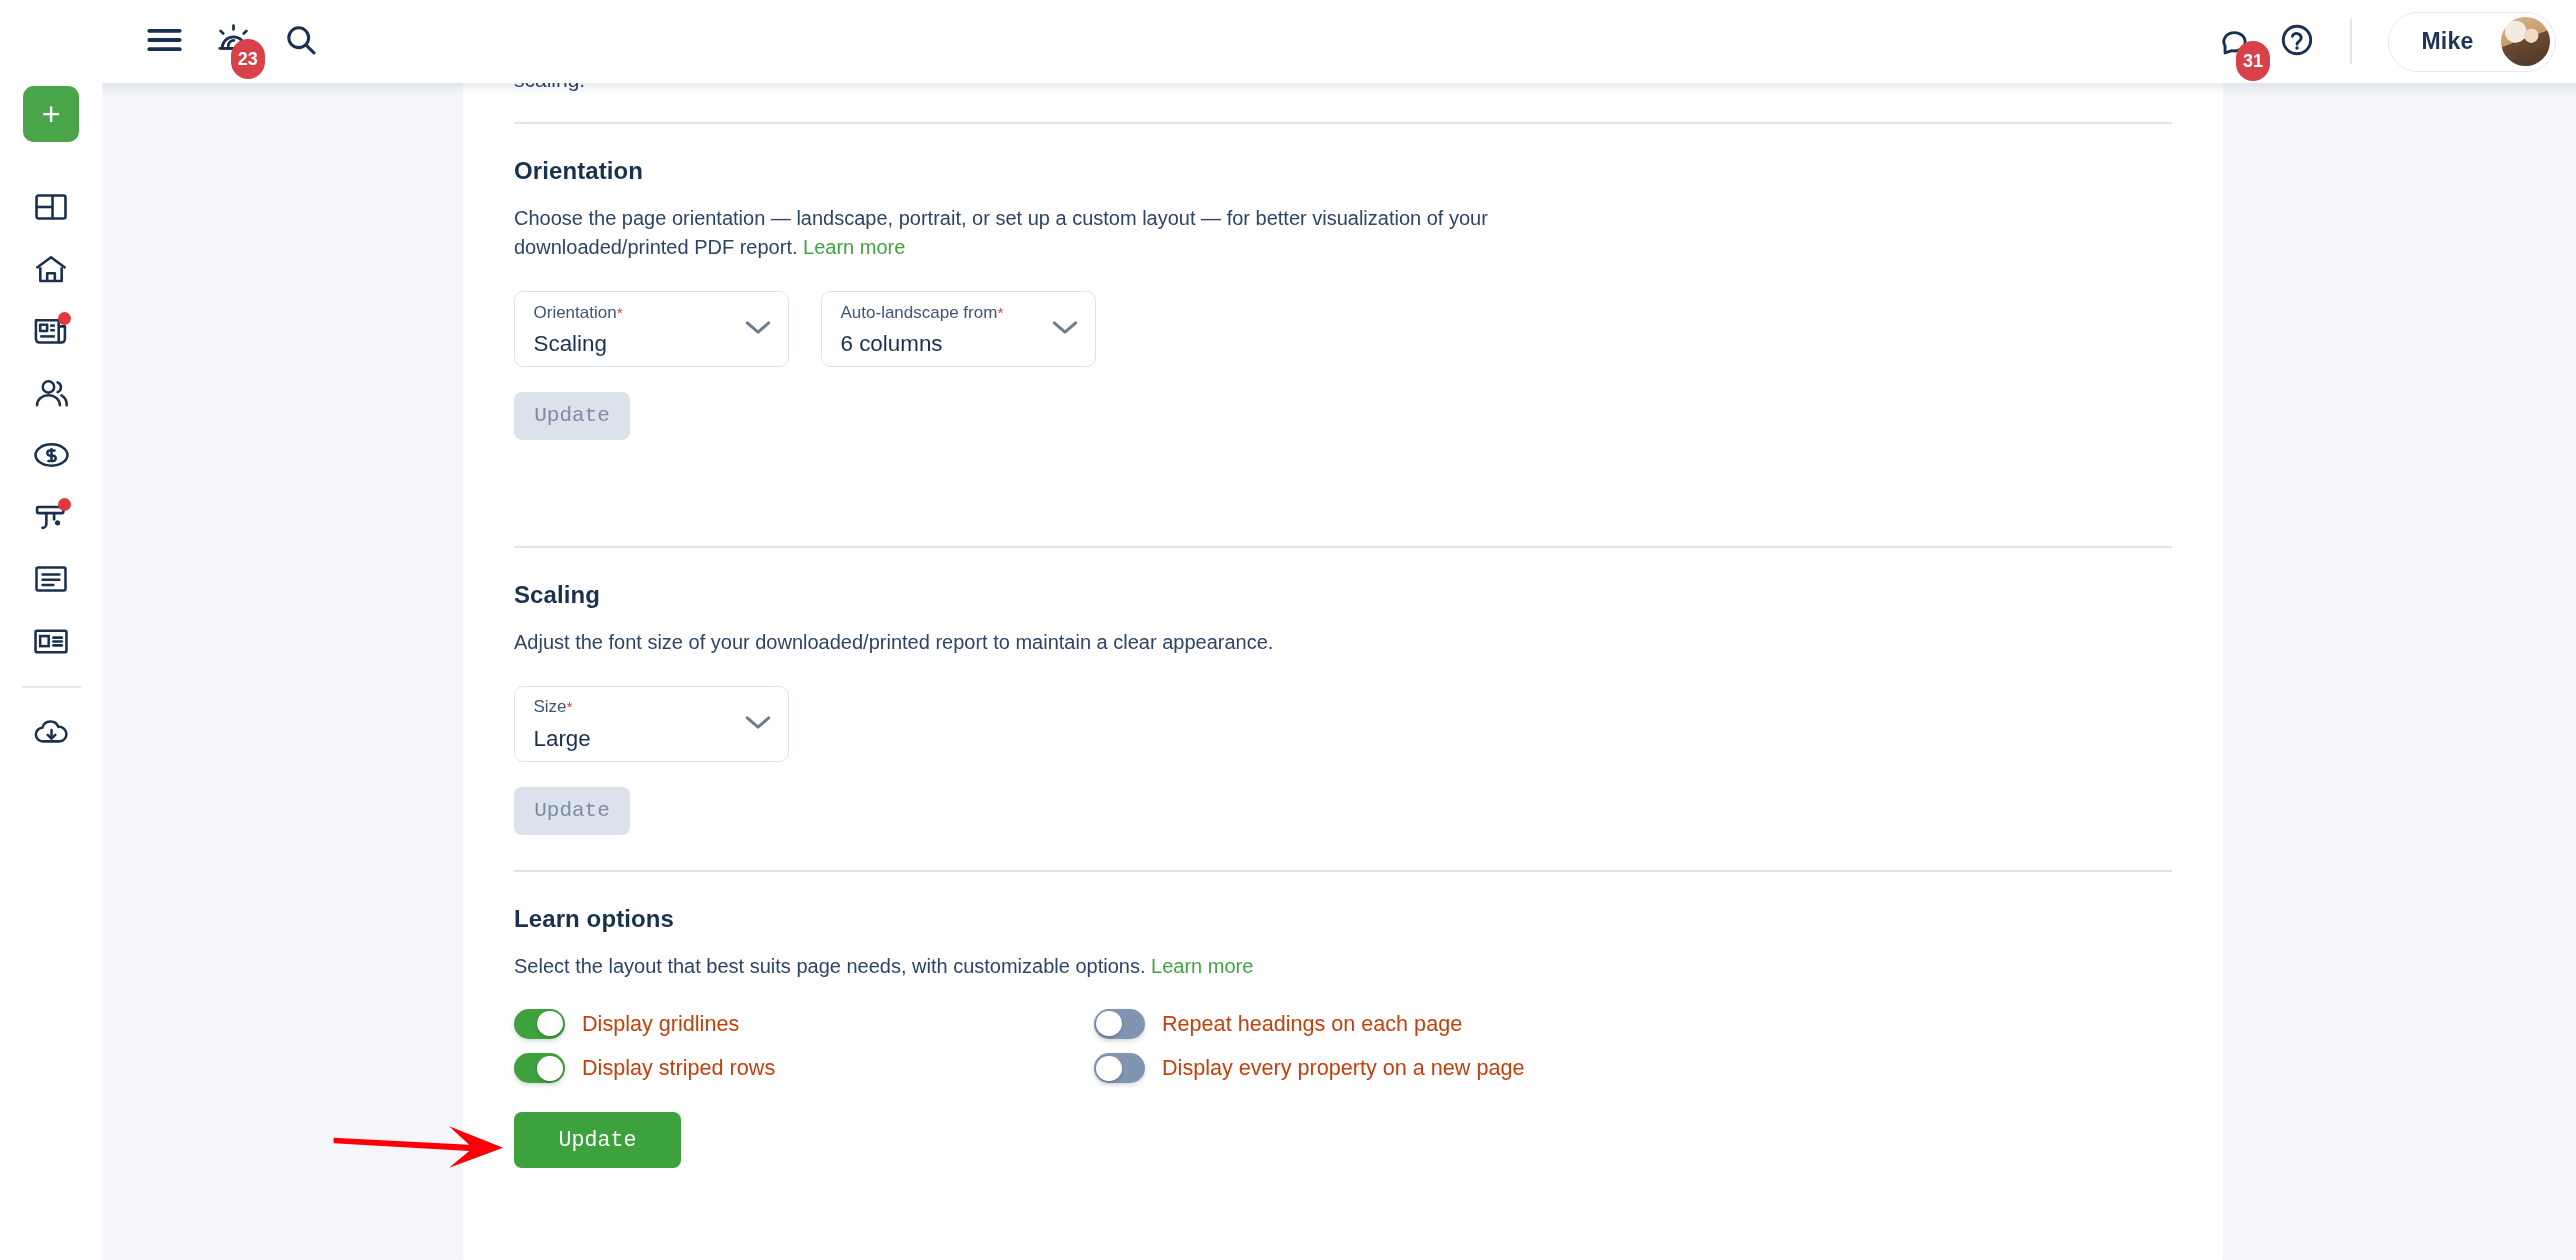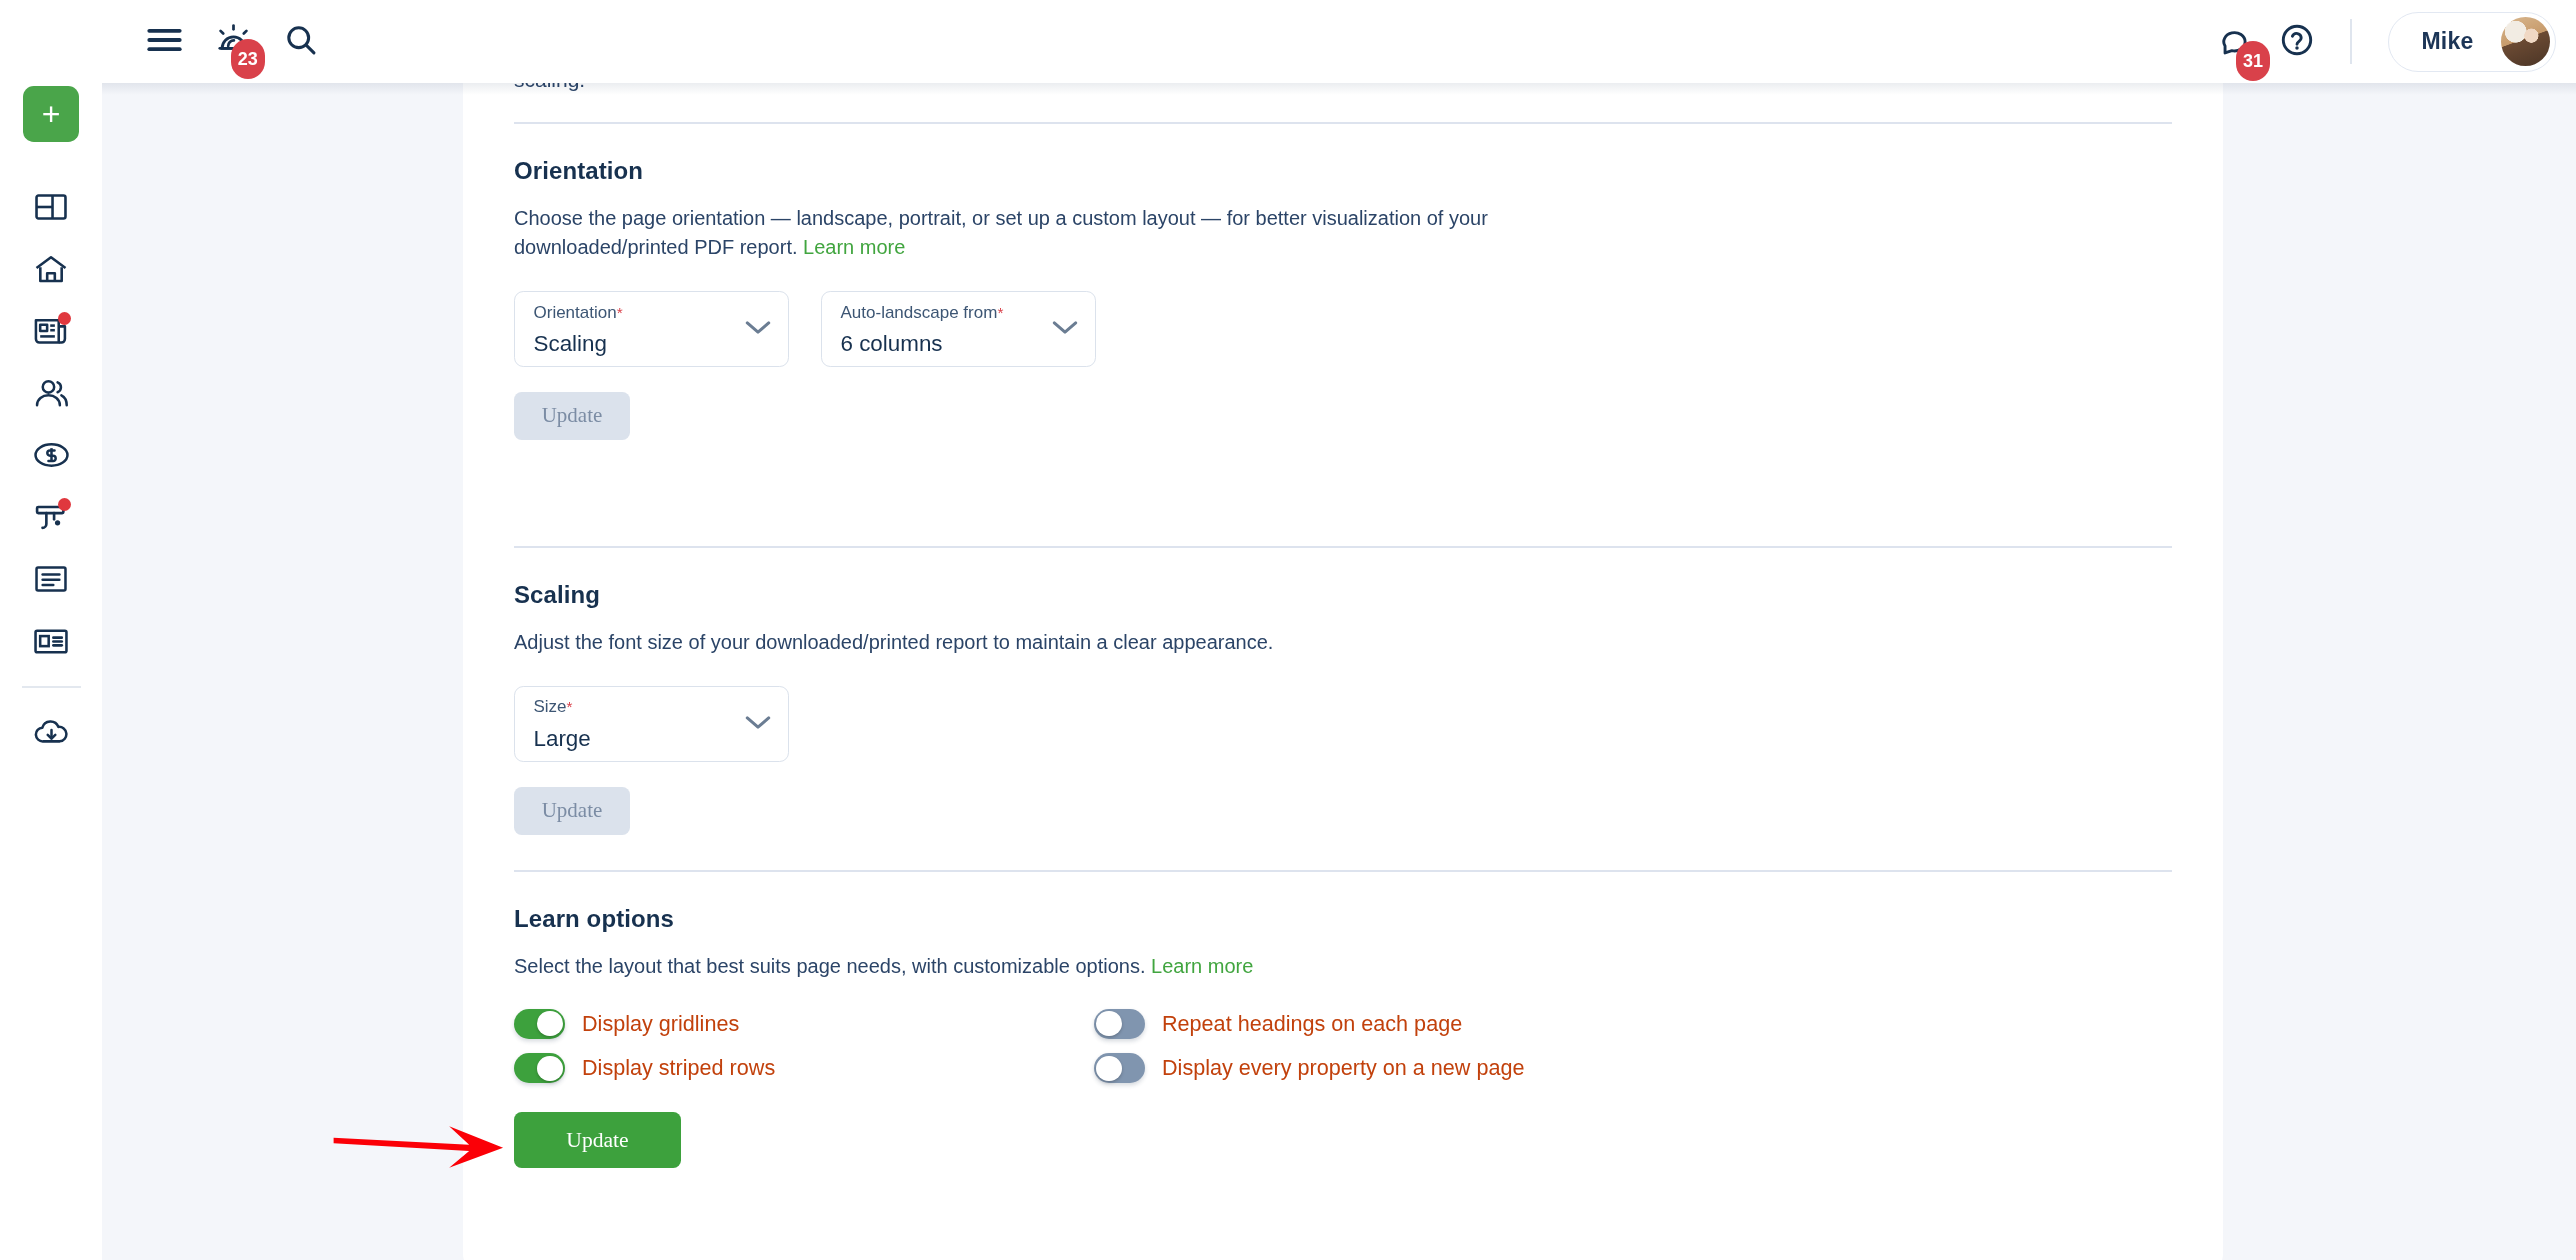--- a/index.html
+++ b/index.html
@@ -147,21 +147,21 @@
   .field-value {
     position: absolute; left: 18.5px; top: 39px;
     font-size: 22.4px; color: #17314f;
   }
   .chev {
     position: absolute; right: 17px; top: 50%; transform: translateY(-50%);
   }
 
   .btn {
     border: none; border-radius: 7.7px;
-    font-size: 21px; font-family: Liberation Serif, serif;
+    font-size: 21px; font-family: Liberation Mono, monospace;
     cursor: pointer; height: 48px; padding: 1px 20px;
     min-width: 116px;
   }
   .btn-disabled { background: #dbe2ec; color: #7b8ca4; }
   .btn-primary  { background: #3da13d; color: #ffffff; font-size: 21.6px; }
 
   .toggle-grid {
     display: grid;
     grid-template-columns: 580px auto;
     row-gap: 14.7px;

